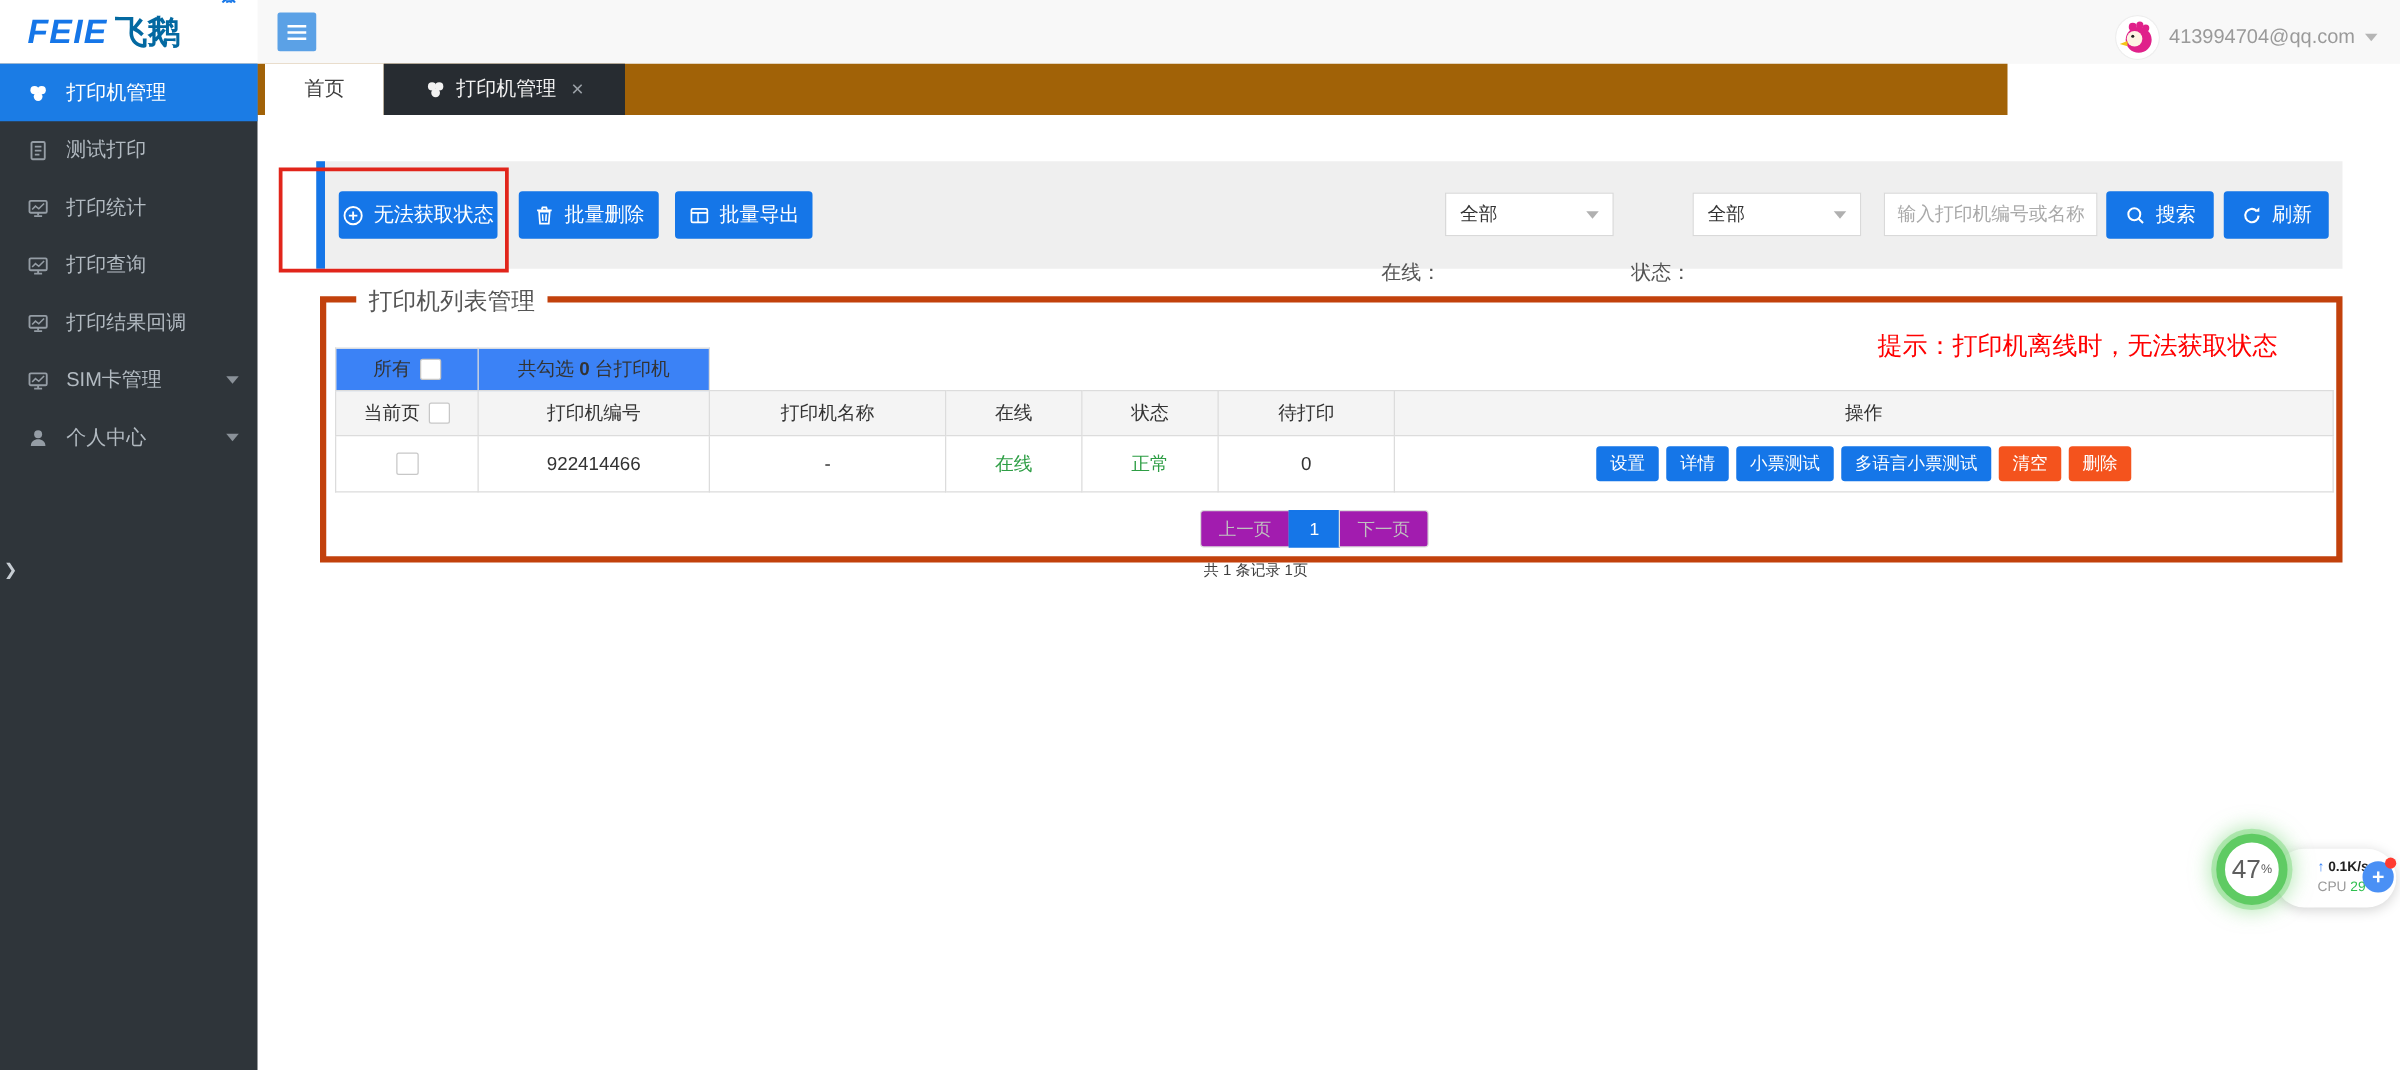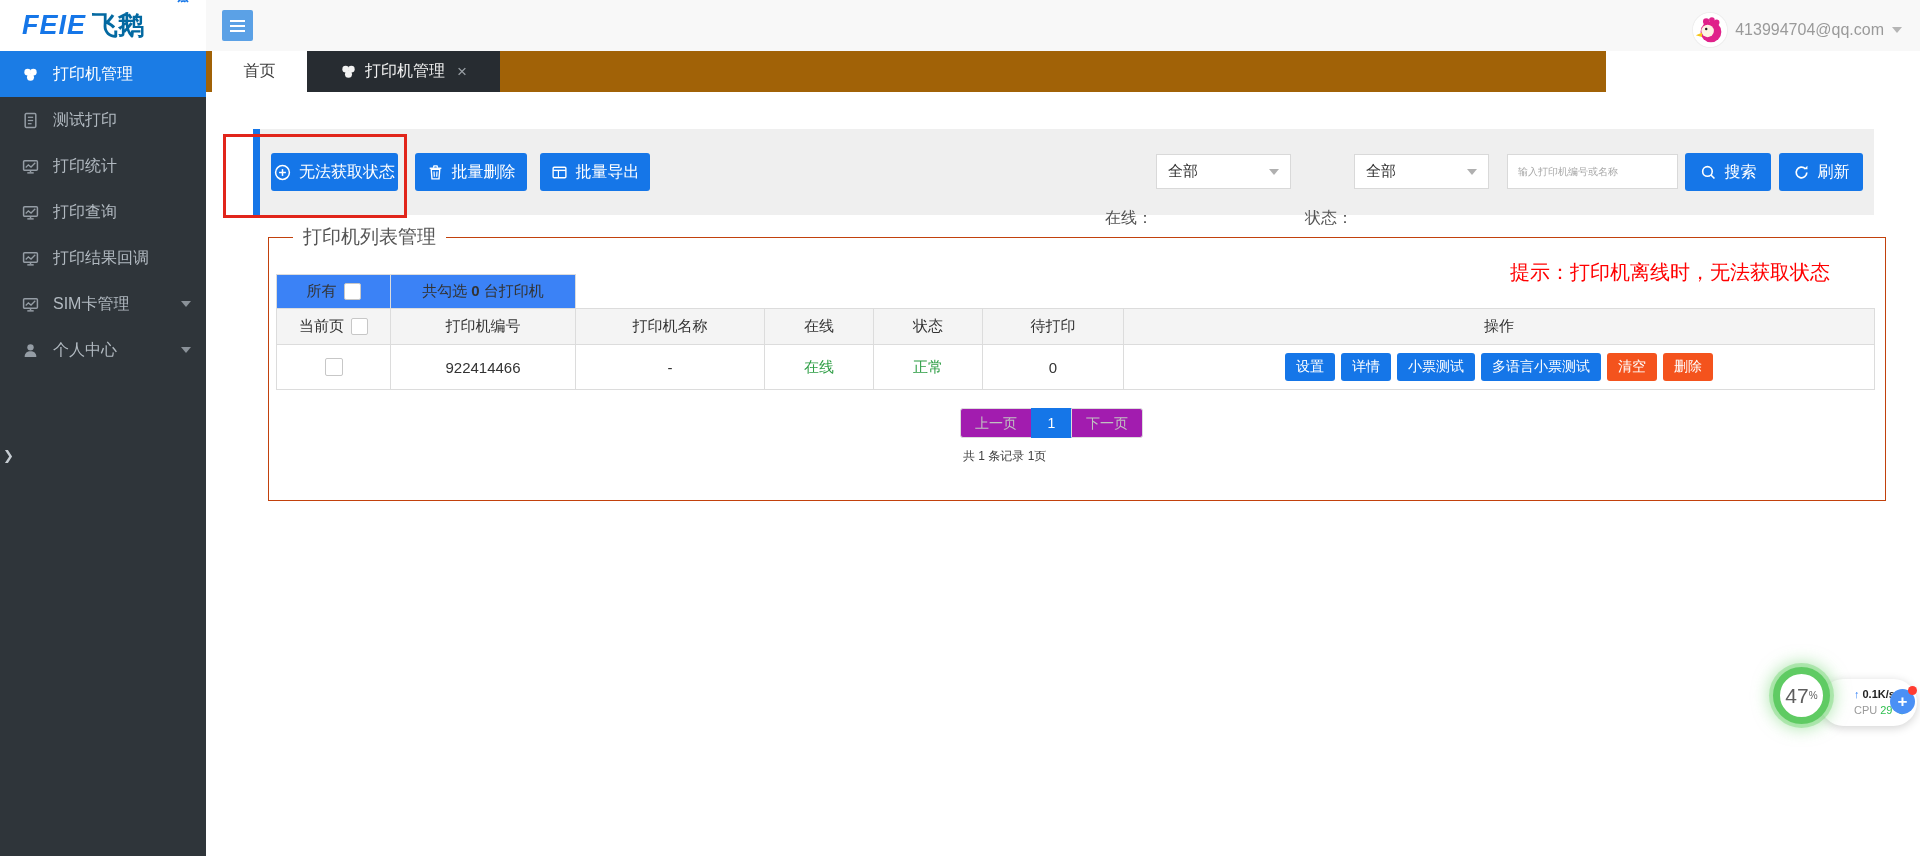--- a/index.html
+++ b/index.html
@@ -51,28 +51,28 @@
   #btn-exp { position:absolute; left:287px; top:24px; width:110px; height:38px; }
   .bicon { width:17px; height:17px; }
   #annotation-rect { position:absolute; left:223px; top:134px; width:184px; height:84px;
     border:3px solid #e1251b; z-index:30; pointer-events:none; }
 
   .filter-label { position:absolute; top:34px; font-size:16px; color:#555;margin-top:45px; }
   .fake-select { position:absolute; top:25px; height:35px; width:135px; background:#fff; border:1px solid #d9d9d9;
     font-size:15px; color:#333; display:flex; align-items:center; padding-left:11px; cursor:pointer; }
   .fake-select .caret-down { position:absolute; right:11px; top:14px; border-top-color:#b0b0b0; }
   #search-input { position:absolute; left:1254px; top:25px; width:171px; height:35px; border:1px solid #d9d9d9;
-    padding:0 10px; font-size:10px; color:#333; font-family:inherit; outline:none; }
+    padding:0 10px; font-size:15px; color:#333; font-family:inherit; outline:none; }
   #search-input::placeholder { color:#a9a9a9; }
   #btn-search { position:absolute; left:1432px; top:24px; width:86px; height:38px; }
   #btn-refresh { position:absolute; left:1526px; top:24px; width:84px; height:38px; }
 
   
-  #fieldset { position:absolute; left:256px; top:237px; width:1618px; height:264px;
-    border:1px solid #c2410c; background:#fff;margin-left:12px; }
+  #fieldset { position:absolute; left:256px; top:237px; width:1618px; height:213px;
+    border:5px solid #c2410c; background:#fff; }
   #legend { position:absolute; left:24px; top:-14px; background:#fff; padding:0 10px;
     font-size:19px; color:#555; }
   #tip { position:absolute; left:1241px; top:21px; font-size:20px; color:#ff0000; white-space:nowrap; }
 
   
   #tbl { position:absolute; left:7px; top:36px; border-collapse:collapse; table-layout:fixed; width:1598px; font-size:15px; color:#333; }
   #tbl td { border:1px solid #dcdcdc; text-align:center; vertical-align:middle; }
   #tbl tr.row-a td { height:34px; background:#3b82f6; }
   #tbl tr.row-a td.spacer { border:none; background:transparent; }
   #tbl tr.row-h td { height:36px; background:#f4f4f4; }

